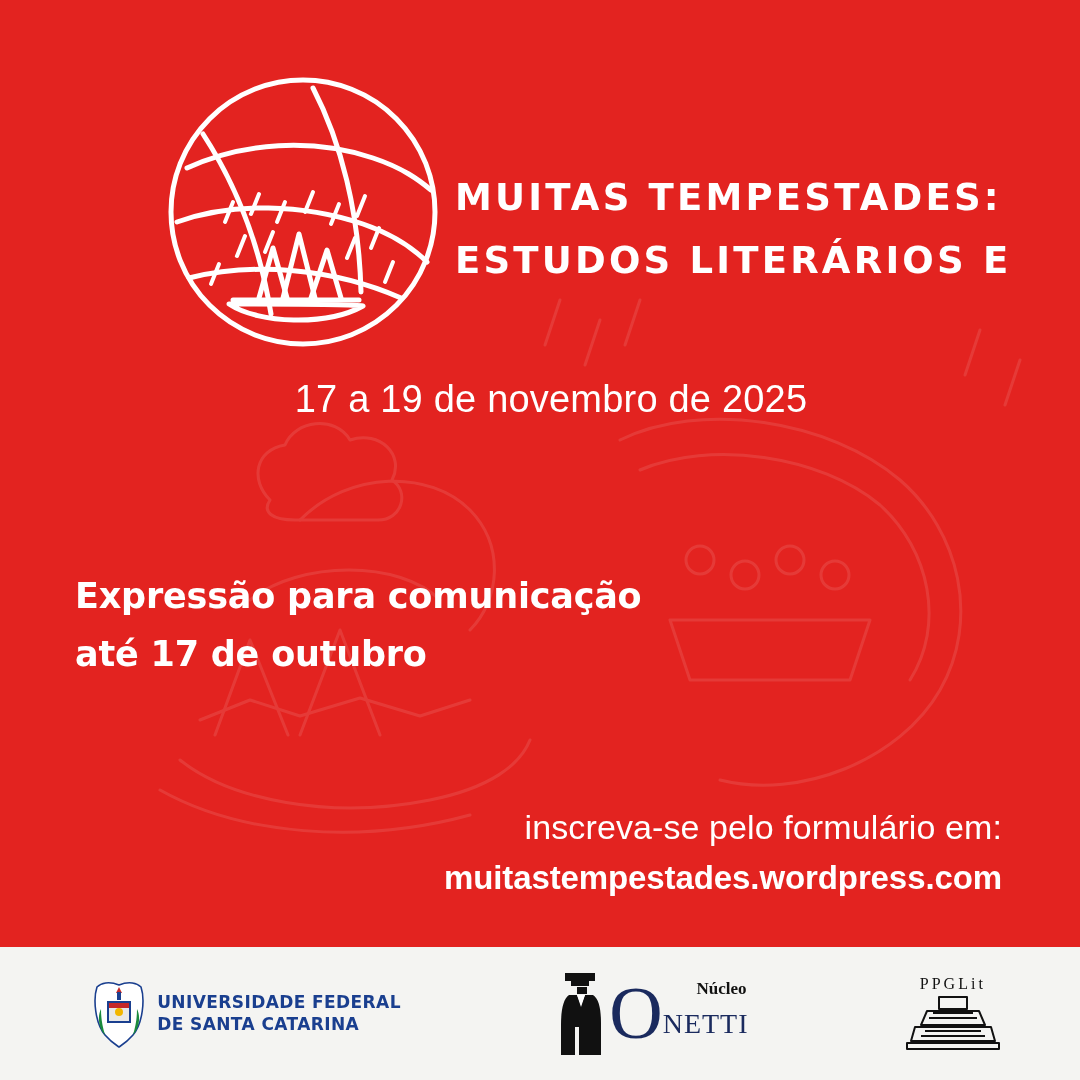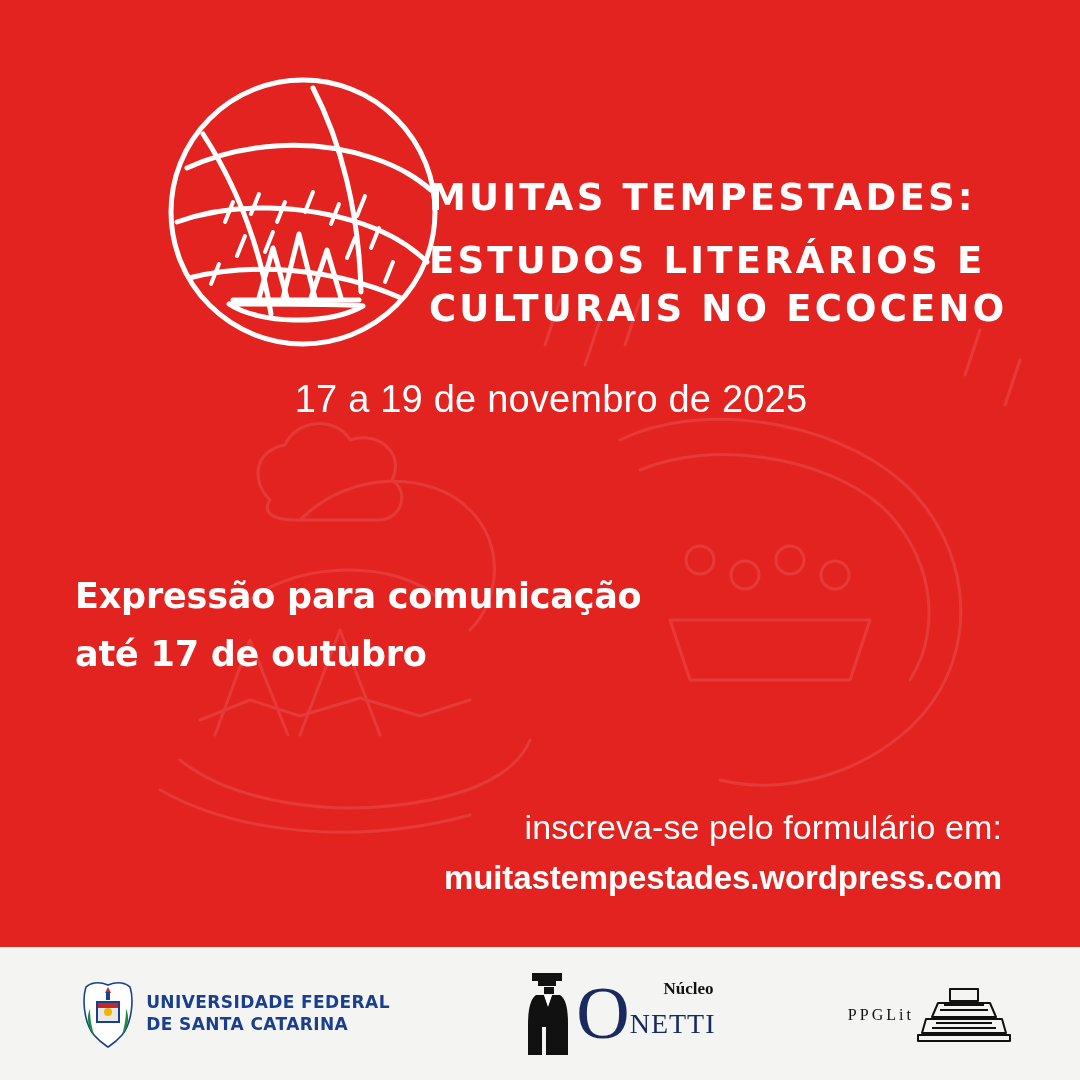--- a/index.html
+++ b/index.html
@@ -38,21 +38,21 @@
   }
   .emblem {
     position: absolute;
     left: 163px;
     top: 10px;
     width: 280px;
     height: 280px;
   }
   .title-block {
     position: absolute;
-    left: 429px;
+    left: 455px;
     top: 112px;
     width: 520px;
   }
   .title-line {
     color: #ffffff;
     font-family: "DejaVu Sans", sans-serif;
     font-weight: bold;
     letter-spacing: 3.2px;
     line-height: 1.28;
     text-transform: uppercase;
@@ -162,21 +162,21 @@
     right: 2px;
     top: 8px;
     color: #111111;
     font-family: Liberation Serif, serif;
     font-size: 17px;
     font-weight: bold;
   }
 
   
   .logo-ppglit {
-    flex-direction: row;
+    flex-direction: column;
     align-items: center;
   }
   .ppglit-text {
     color: #111111;
     font-family: "Liberation Serif", serif;
     font-size: 16px;
     letter-spacing: 3px;
     margin-bottom: -2px;
   }
 
@@ -262,21 +262,20 @@
         <path d="M192 166 L184 186" stroke-width="4"></path>
         <path d="M216 156 L208 176" stroke-width="4"></path>
         <path d="M230 190 L222 210" stroke-width="4"></path>
         <path d="M56 192 L48 212" stroke-width="4"></path>
       </g>
     </svg>
 
     <div class="title-block">
       <div class="title-line l1">Muitas Tempestades:</div>
       <div class="title-line l2">Estudos Literários e</div>
-      <div class="title-line l3">Culturais no Ecoceno</div>
     </div>
   </div>
 
   <div class="date">17 a 19 de novembro de 2025</div>
 
   <div class="registration">
     <div>Expressão para comunicação</div>
     <div>até 17 de outubro</div>
   </div>
 

